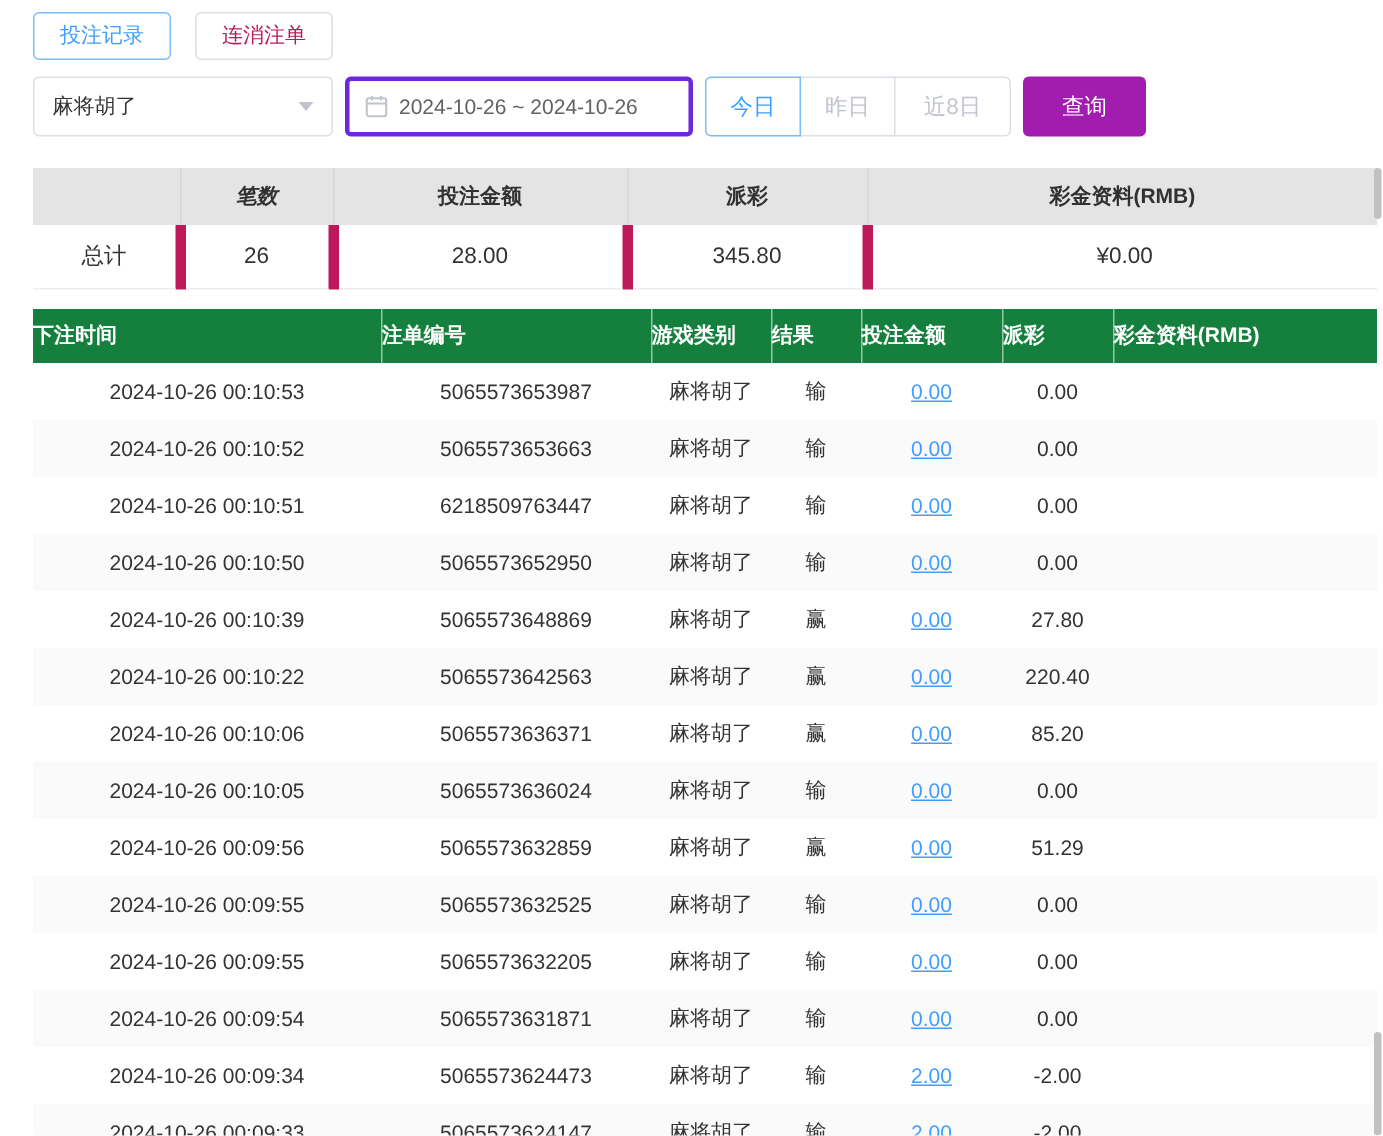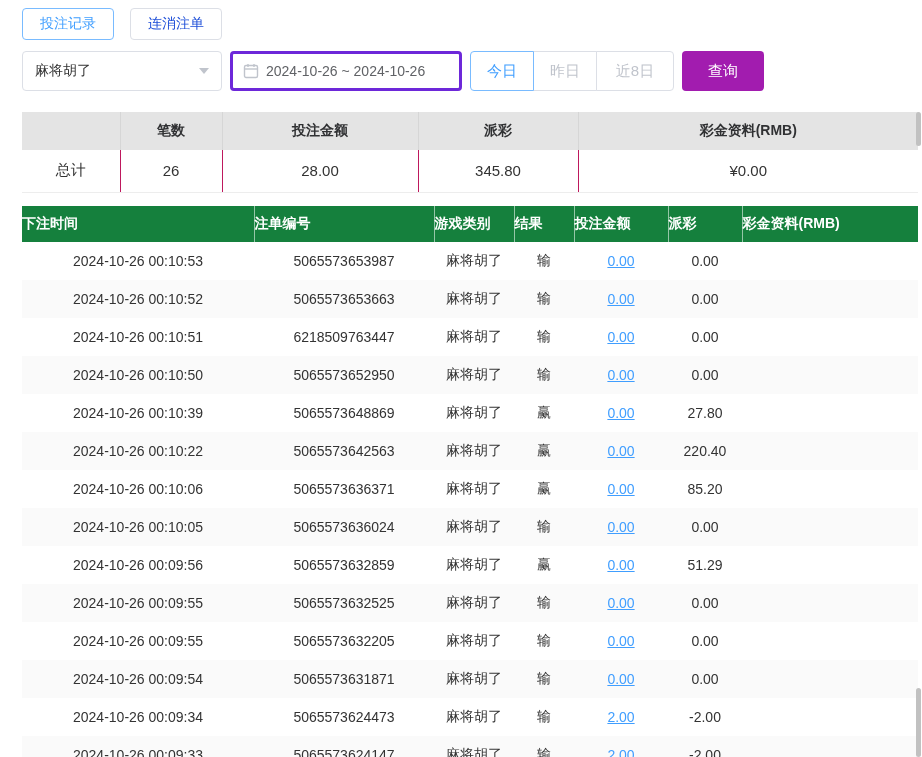--- a/index.html
+++ b/index.html
@@ -9,21 +9,21 @@
     font-family: "Liberation Sans", "DejaVu Sans", sans-serif;
     font-size: 14px; color: #333;
   }
   .page { position: relative; width: 922px; height: 757px; padding: 8px 0 4px 22px; }
 
   
   .tabs-row { height: 32px; display: flex; gap: 16px; margin-bottom: 11px; }
   .tab {
     height: 32px; padding: 0 17px; background: #fff;
     border: 1px solid #dcdfe6; border-radius: 4px;
-    color: #1d4ed8; font-size: 14px; cursor: pointer;
+    color: #be185d; font-size: 14px; cursor: pointer;
     font-family: inherit;
   }
   .tab.active { color: #409eff; border-color: #79bbff; }
 
   
   .filter-row { height: 40px; display: flex; align-items: stretch; margin-bottom: 21px; }
   .select {
     width: 200px; border: 1px solid #dcdfe6; border-radius: 4px;
     display: flex; align-items: center; justify-content: space-between;
     padding: 0 12px; cursor: pointer; background: #fff;
@@ -56,25 +56,25 @@
   
   table { border-collapse: collapse; table-layout: fixed; }
   .summary-table { width: 896px; margin-bottom: 13px; }
   .summary-table th {
     height: 38px; background: #e4e4e4; color: #303133; font-weight: 700;
     border-right: 1px solid #d6d6d6; text-align: center; font-size: 14px;
   }
   .summary-table th:last-child { border-right: none; }
   .summary-table td {
     height: 42px; background: #fff; text-align: center; color: #333;
-    border-right: 1px solid #be185d; border-bottom: 1px solid #ededed;
+    border-right: 7px solid #be185d; border-bottom: 1px solid #ededed;
     font-size: 15px;
   }
   .summary-table td:last-child { border-right: none; }
-  .sw0 { width: 98px; } .sw1 { width: 102px; } .sw2 { width: 196px; }
+  .sw0 { width: 98px; } .sw1 { width: 102px; font-style: italic; } .sw2 { width: 196px; }
   .sw3 { width: 160px; } .sw4 { width: 340px; }
 
   
   .bet-table { width: 896px; }
   .bet-table th {
     height: 36px; background: #15803d; color: #ffffff; font-weight: 700;
     border-right: 1px solid rgba(255,255,255,0.55); text-align: left;
     font-size: 14px;
   }
   .bet-table th:last-child { border-right: none; }

